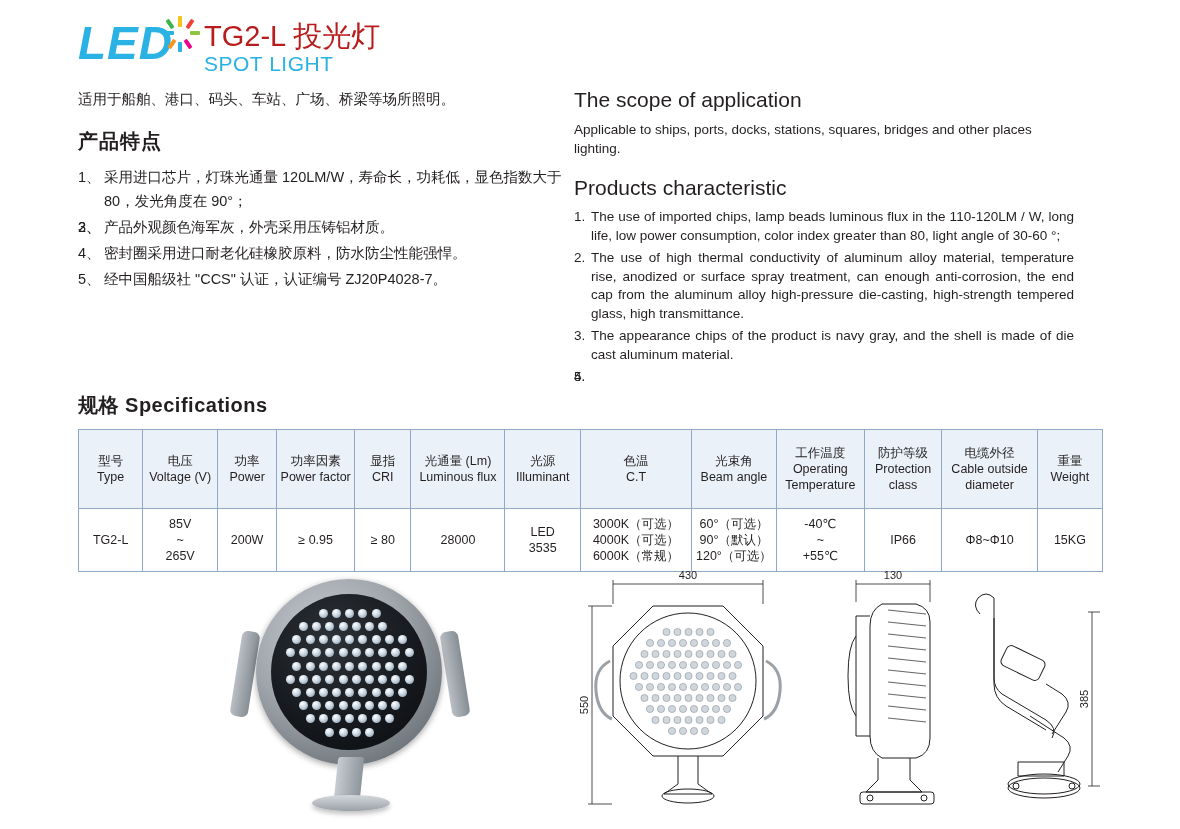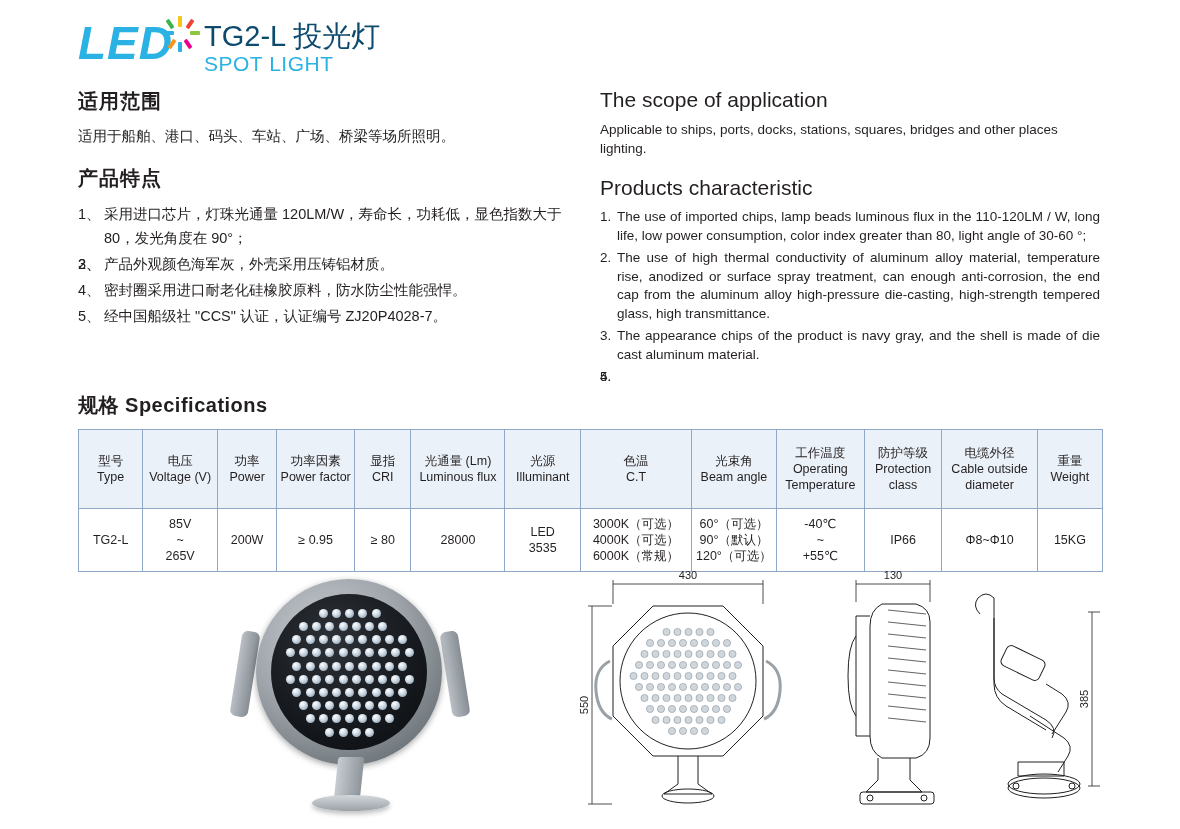--- a/index.html
+++ b/index.html
@@ -19,30 +19,30 @@
   .logo-led{
     font-family:"Liberation Sans",sans-serif;
     font-size:46px;font-weight:700;font-style:italic;
     color:#29b2e3;letter-spacing:1px;line-height:46px;
     position:absolute;left:0;top:6px;
   }
   .sparkle{position:absolute;left:86px;top:2px;width:34px;height:34px;}
   .sparkle i{position:absolute;display:block;border-radius:1px;}
   .title-wrap{margin-left:8px;padding-top:6px;}
   .title-main{
-    font-size:29px;color:#0c4a6e;font-weight:400;line-height:32px;
+    font-size:29px;color:#b91c1c;font-weight:400;line-height:32px;
     font-family:"Liberation Sans","DejaVu Sans",sans-serif;
   }
   .title-sub{
     font-size:21px;color:#29b2e3;line-height:24px;letter-spacing:.5px;
   }
 
   
   .col-left{position:absolute;left:78px;top:88px;width:505px;}
-  .col-right{position:absolute;left:600px;top:88px;width:500px;}
+  .col-right{position:absolute;left:574px;top:88px;width:500px;}
 
   h2.cn{
     font-size:20px;font-weight:700;color:#231f20;margin:0 0 10px 0;
     letter-spacing:1px;
   }
   h2.en{
     font-size:21px;font-weight:400;color:#231f20;margin:0 0 8px 0;
   }
   p.cn-body{
     font-size:14.5px;line-height:22px;margin:0 0 18px 0;color:#231f20;
@@ -146,21 +146,20 @@
         <i style="left:14px;top:26px;width:4px;height:10px;background:#29b2e3;"></i>
       </div>
     </div>
     <div class="title-wrap">
       <div class="title-main">TG2-L 投光灯</div>
       <div class="title-sub">SPOT LIGHT</div>
     </div>
   </div>
 
   <div class="col-left">
-    <h2 class="cn">适用范围</h2>
     <p class="cn-body">适用于船舶、港口、码头、车站、广场、桥梁等场所照明。</p>
     <h2 class="cn">产品特点</h2>
     <ul class="cn-list">
       <li><span class="num">1、</span><span>采用进口芯片，灯珠光通量 120LM/W，寿命长，功耗低，显色指数大于 80，发光角度在 90°；</span></li>
       <li><span class="num">2、</span></li>
       <li><span class="num">3、</span><span>产品外观颜色海军灰，外壳采用压铸铝材质。</span></li>
       <li><span class="num">4、</span><span>密封圈采用进口耐老化硅橡胶原料，防水防尘性能强悍。</span></li>
       <li><span class="num">5、</span><span>经中国船级社 "CCS" 认证，认证编号 ZJ20P4028-7。</span></li>
     </ul>
   </div>

